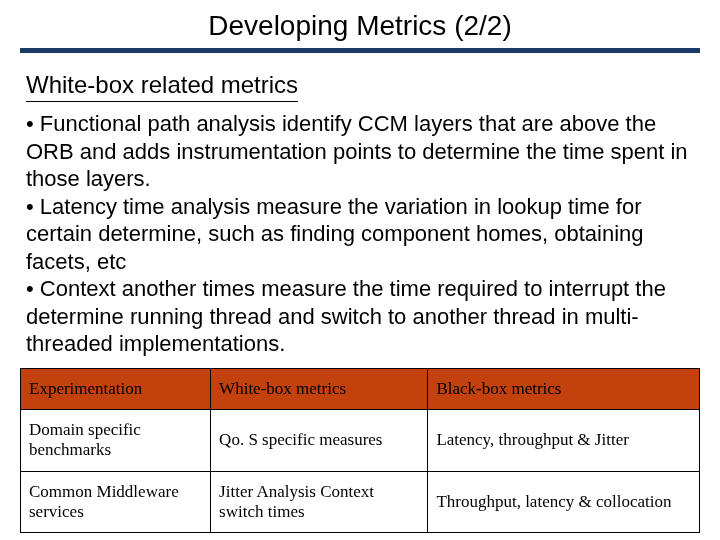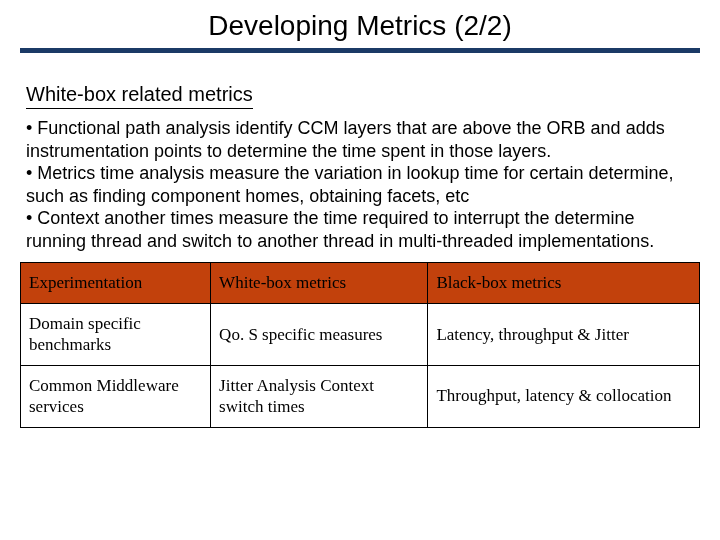--- a/index.html
+++ b/index.html
@@ -24,28 +24,28 @@
     font-size: 28px;
     font-weight: normal;
     margin: 0 0 6px 0;
   }
   .title-rule {
     border: none;
     border-top: 5px solid #1b3a66;
     margin: 0 0 10px 0;
   }
   .subhead {
-    font-size: 20px;
-    margin: 20px 0 0 6px;
+    font-size: 24px;
+    margin: 8px 0 0 6px;
     display: inline-block;
     border-bottom: 1px solid #000;
     padding-bottom: 2px;
   }
   .body-text {
-    font-size: 18px;
+    font-size: 22px;
     line-height: 1.25;
     margin: 8px 6px 10px 6px;
   }
   .body-text .em { font-style: normal; }
   table.metrics {
     border-collapse: collapse;
     width: 100%;
     table-layout: fixed;
     font-family: "Times New Roman", Times, serif;
   }
@@ -72,21 +72,21 @@
 
   <h1 class="title">Developing Metrics (2/2)</h1>
   <hr class="title-rule">
 
   <div>
     <span class="subhead">White-box related metrics</span>
   </div>
 
   <div class="body-text">
     <span>• </span><span class="em">Functional path</span><span> analysis identify CCM layers that are above the ORB and adds  instrumentation points to determine the time spent in those layers.</span><br>
-    <span>• </span><span class="em">Metrics time</span><span> analysis measure the variation in lookup time for certain determine, such as finding component homes, obtaining facets, etc</span><br>
+    <span>• </span><span class="em">Latency time</span><span> analysis measure the variation in lookup time for certain determine, such as finding component homes, obtaining facets, etc</span><br>
     <span>• </span><span class="em">Context another</span><span> times  measure the time required to interrupt the determine running thread and switch to another thread in multi-threaded implementations.</span>
   </div>
 
   <table class="metrics">
     <colgroup>
       <col class="c1">
         <col class="c2">
         <col class="c3">
     </colgroup>
     <thead>

